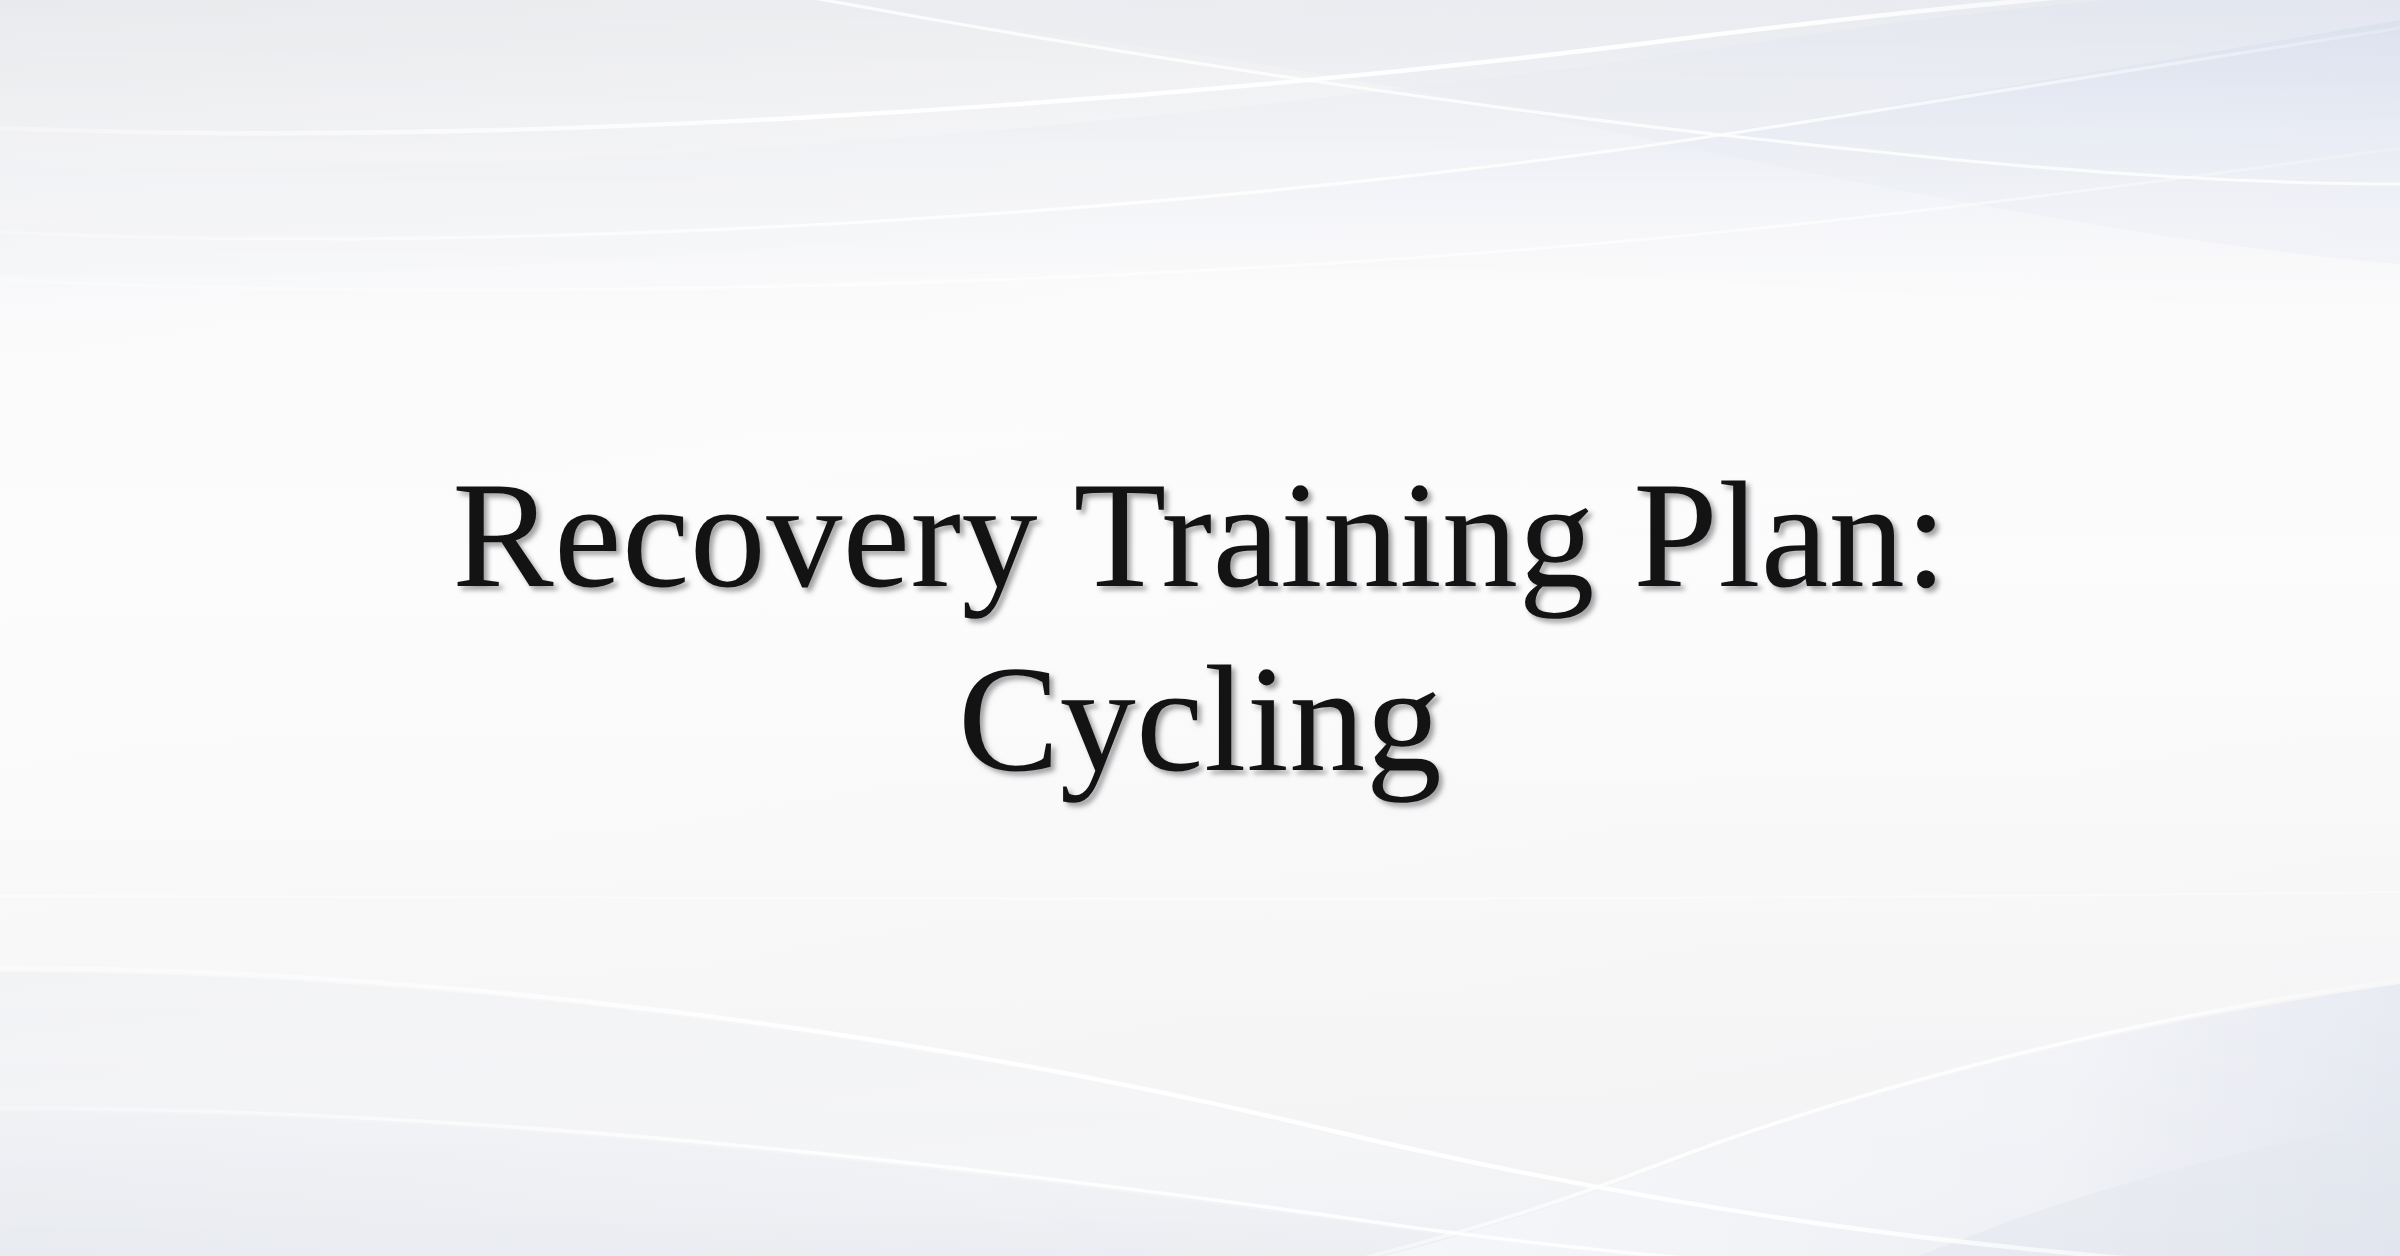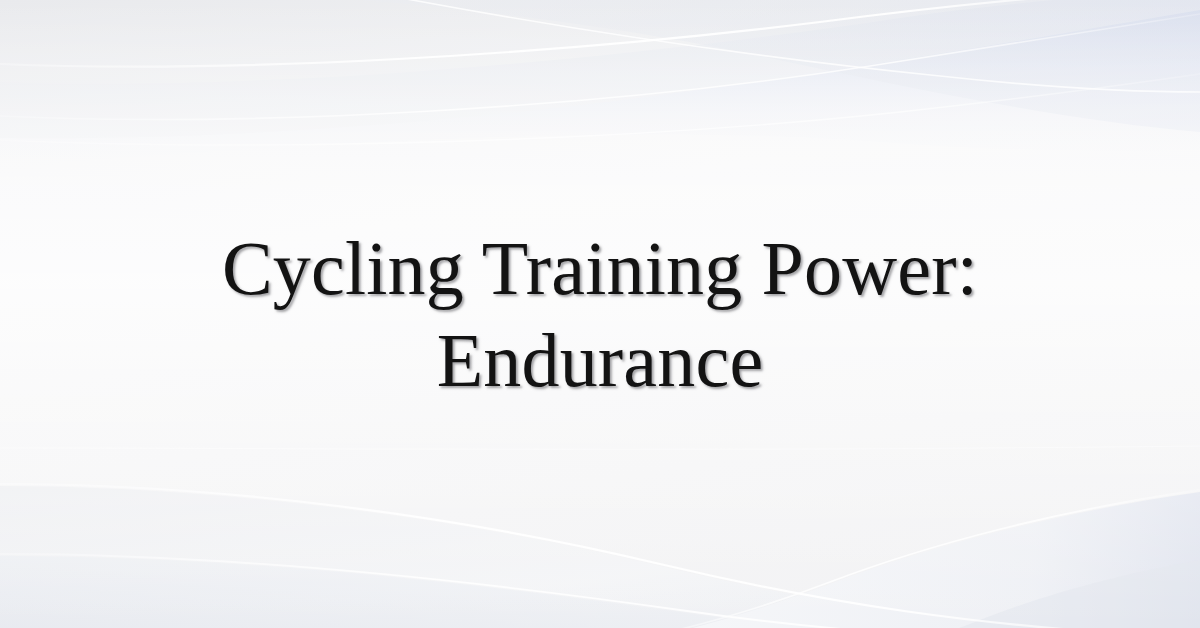--- a/index.html
+++ b/index.html
@@ -169,18 +169,18 @@
       <path d="M1200,490 C1060,510 930,544 830,582 C762,608 700,626 642,638" fill="none" stroke="url(#gHighlight)" stroke-width="1.8" opacity="0.9"></path>
 
       <path d="M0,448 C300,448 700,452 1200,446" fill="none" stroke="#ffffff" stroke-width="1" opacity="0.45"></path>
     </svg>
 
     <div class="bg-sheen"></div>
   </div>
 
   <div class="title-block">
     <h1 class="title">
-      <span class="title-line">Cycling Training Power:</span>
-      <span class="title-line">Endurance</span>
+      <span class="title-line">Recovery Training Plan:</span>
+      <span class="title-line">Cycling</span>
     </h1>
   </div>
 
 </div>
 
 </body></html>

